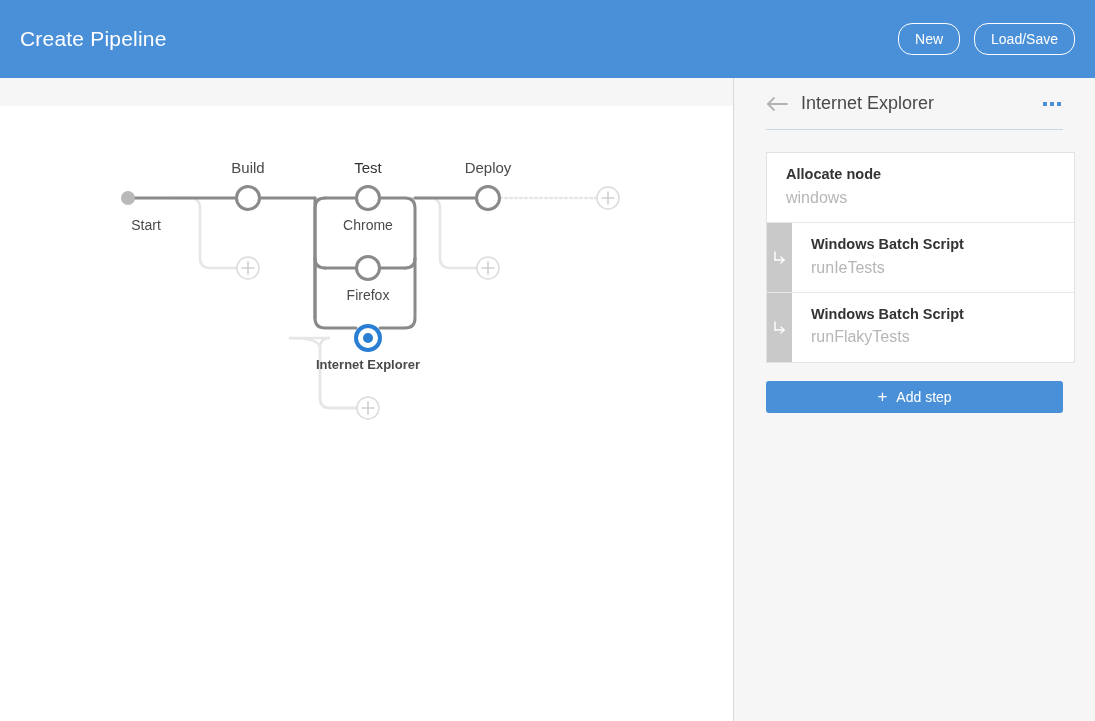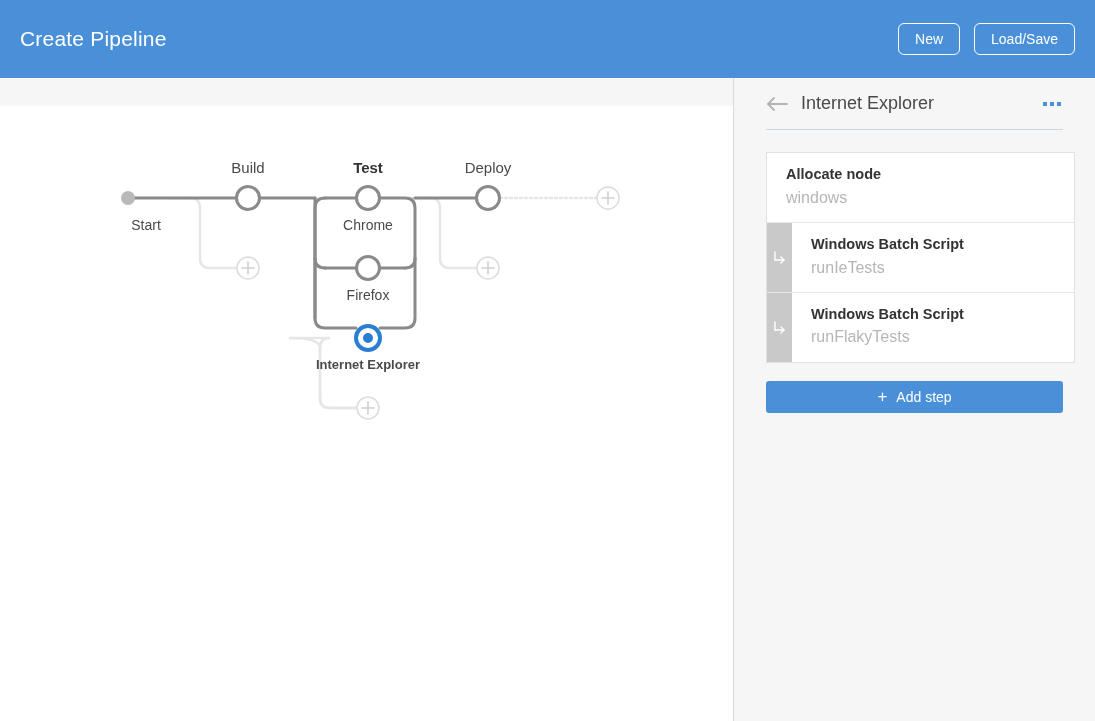--- a/index.html
+++ b/index.html
@@ -24,21 +24,21 @@
     font-weight: 400;
     margin-left: 20px;
     letter-spacing: .2px;
   }
   .topbar-actions {
     margin-left: auto; margin-right: 20px;
     display: flex; align-items: center; gap: 14px;
   }
   .tb-btn {
     border: 1px solid #ffffff;
-    border-radius: 6px;
+    border-radius: 14px;
     background: transparent;
     color: #ffffff;
     font-size: 14px;
     font-family: "Liberation Sans", sans-serif;
     padding: 7px 16px;
     cursor: pointer;
     line-height: 1.2;
   }
 
   
@@ -65,21 +65,21 @@
     white-space: nowrap;
     transform: translateX(-50%);
   }
   .stage-label {
     position: absolute;
     font-size: 15px;
     color: #4a4a4a;
     white-space: nowrap;
     transform: translateX(-50%);
   }
-  .stage-label.selected { font-weight: bold; color: #333; }
+  .stage-label.selected { font-weight: normal; color: #333; }
 
   
   .panel {
     position: absolute; left: 734px; top: 78px;
     width: 361px; height: 643px;
     background: #f6f6f6;
   }
   .panel-head {
     position: relative;
     height: 52px;

